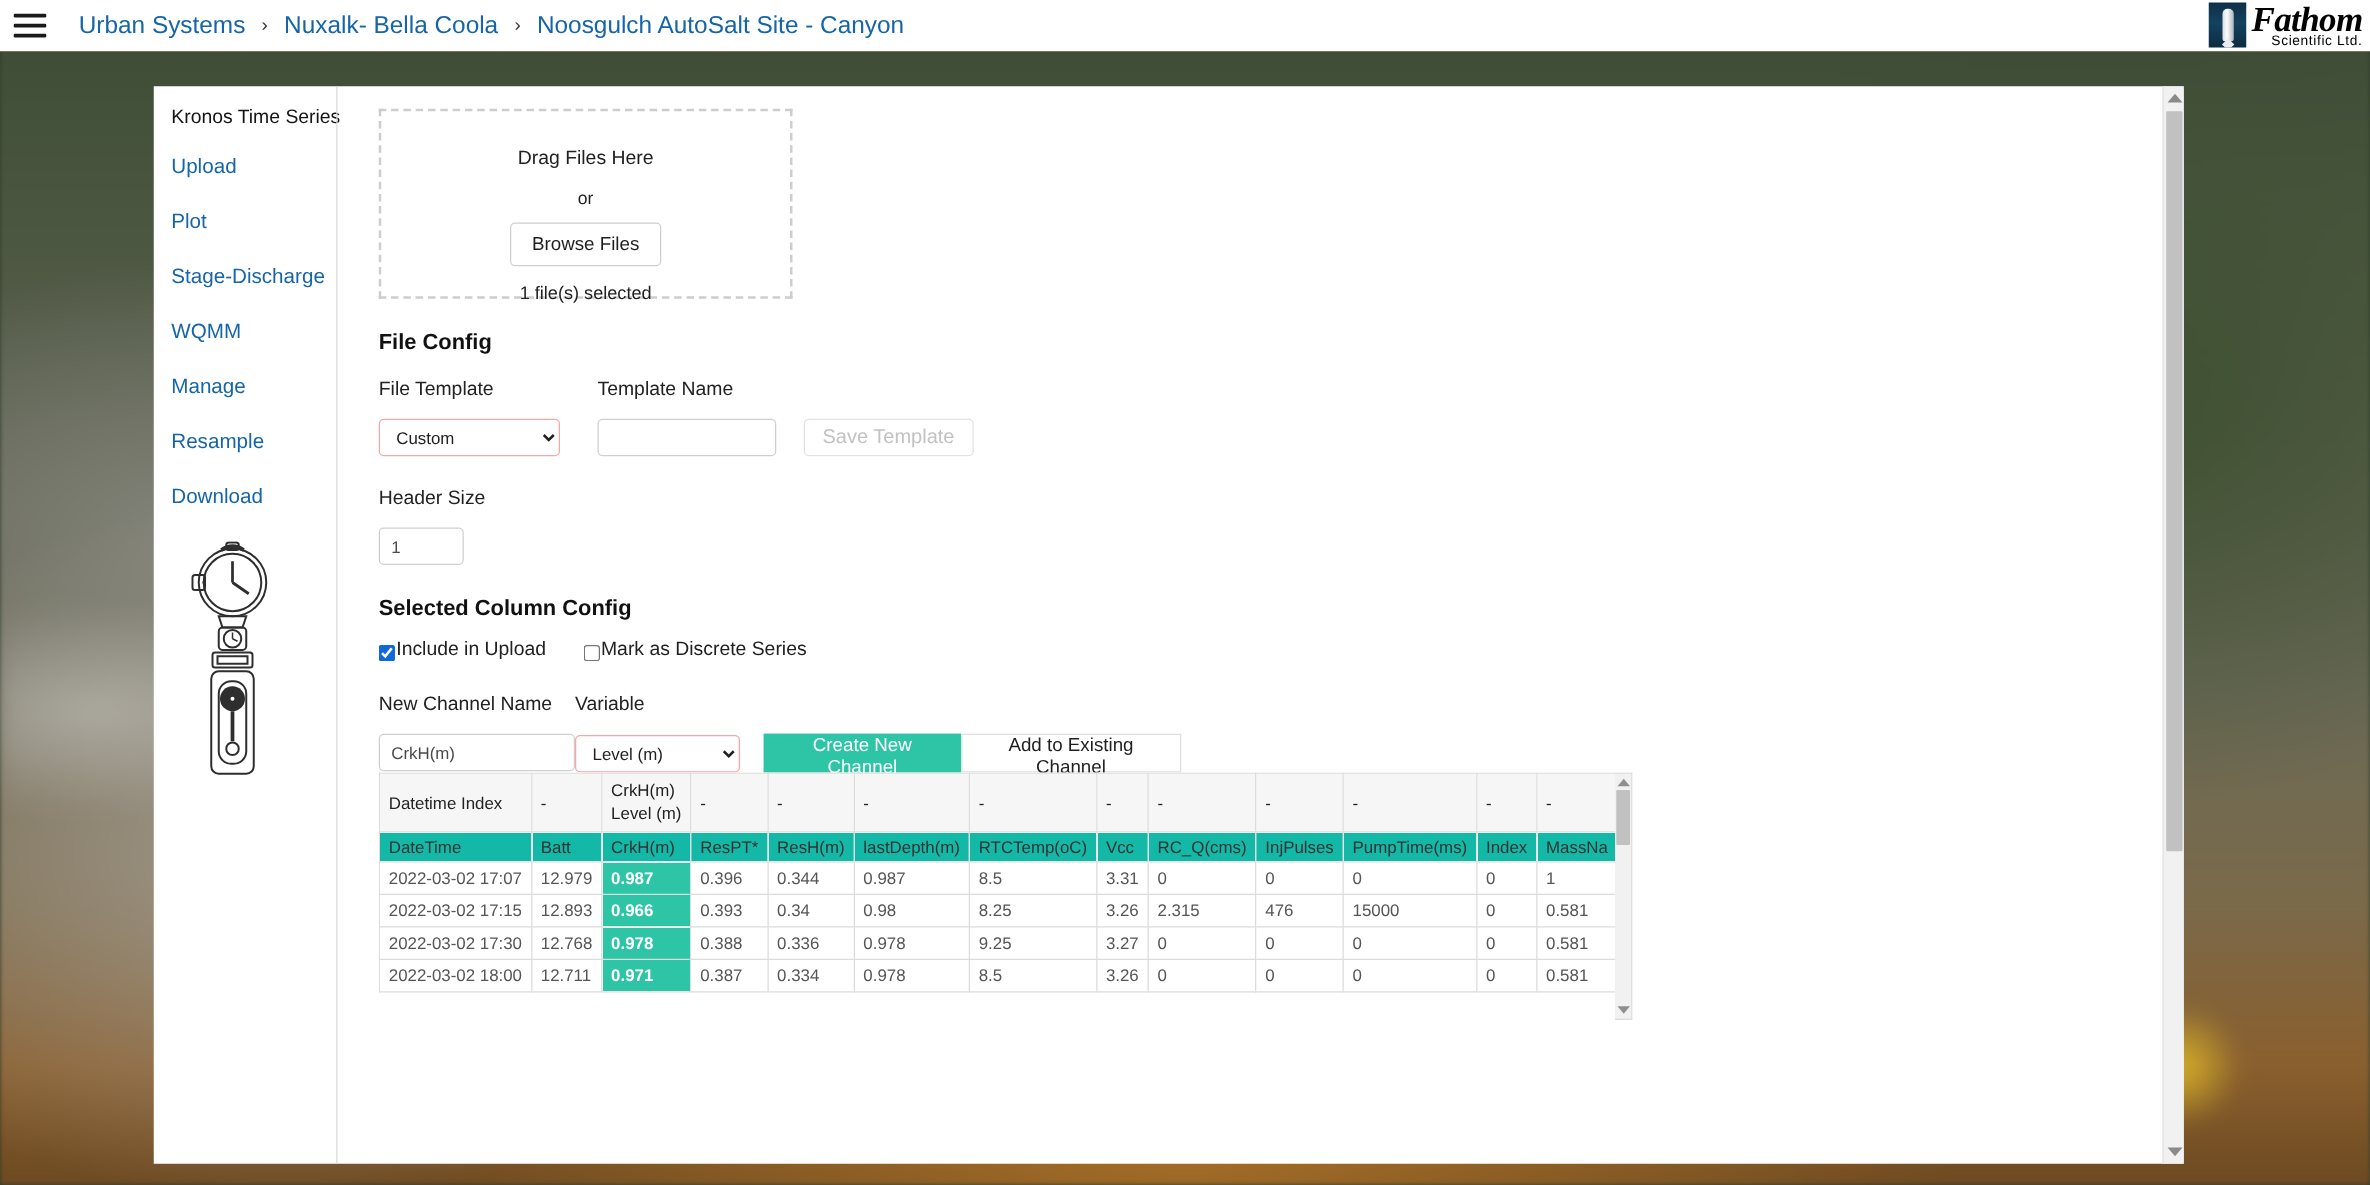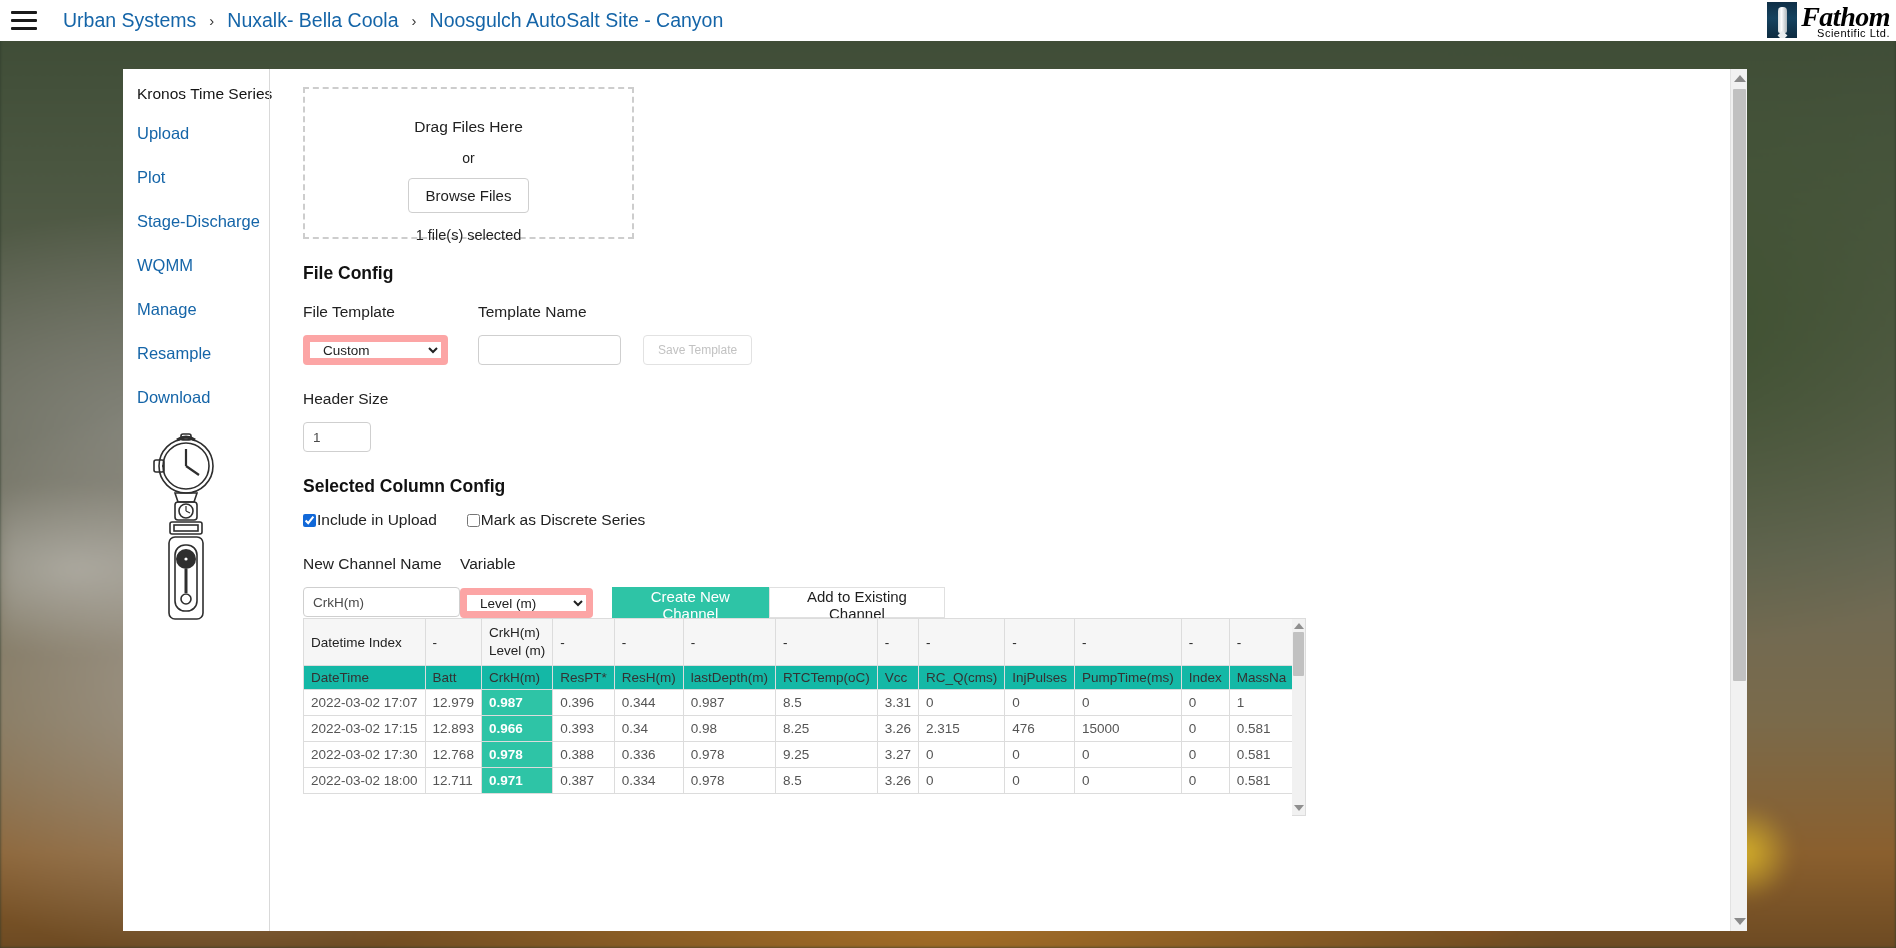--- a/index.html
+++ b/index.html
@@ -99,37 +99,37 @@
   }
   #dz-count{ font-size:14.5px; color:#212121; margin-top:14px; }
 
   h3.sec{ font-size:17.5px; color:#111; font-weight:bold; margin:24px 0 0 0; }
 
   .fld-label{ font-size:15.5px; color:#222; }
   .ctl-row{ display:flex; align-items:flex-end; }
 
   select.ctl{
     height:30px; font-size:13.5px; font-family:"Liberation Sans", sans-serif;
-    border:7px solid #fca5a5; border-radius:4px; background:#fff; color:#212121;
+    border:1px solid #fca5a5; border-radius:4px; background:#fff; color:#212121;
     padding:0 6px 0 9px; cursor:pointer;
   }
   input.ctl{
     height:30px; font-size:13.5px; font-family:"Liberation Sans", sans-serif;
     border:1px solid #cfcfcf; border-radius:4px; background:#fff; color:#4a4a4a;
     padding:0 9px;
   }
   input.ctl::placeholder{ color:#a8a8a8; }
   #save-template{
-    height:30px; padding:0 14px; font-size:12px; color:#c2c2c2;
+    height:30px; padding:0 14px; font-size:16px; color:#c2c2c2;
     background:#fff; border:1px solid #e2e2e2; border-radius:4px;
     font-family:"Liberation Sans", sans-serif; cursor:default;
   }
 
   .cb-row{ display:flex; align-items:center; margin-top:14px; }
-  .cb-wrap{ display:flex; align-items:center; }
+  .cb-wrap{ display:flex; align-items:flex-end; }
   .cb-wrap input{ width:13px; height:13px; margin:0 1px 0 0; accent-color:#1168d8; }
   .cb-wrap label{ font-size:15.5px; color:#212121; cursor:pointer; }
 
   .btn-group{ display:flex; margin-left:19px; }
   .btn-group button{
     height:31px; font-size:15px; font-family:"Liberation Sans", sans-serif;
     border:1px solid #e0e0e0; background:#fff; color:#1f1f1f; cursor:pointer; padding:0 14px;
   }
   .btn-group button.active{ background:#2ec4a6; color:#fff; border-color:#2ec4a6; }
 

